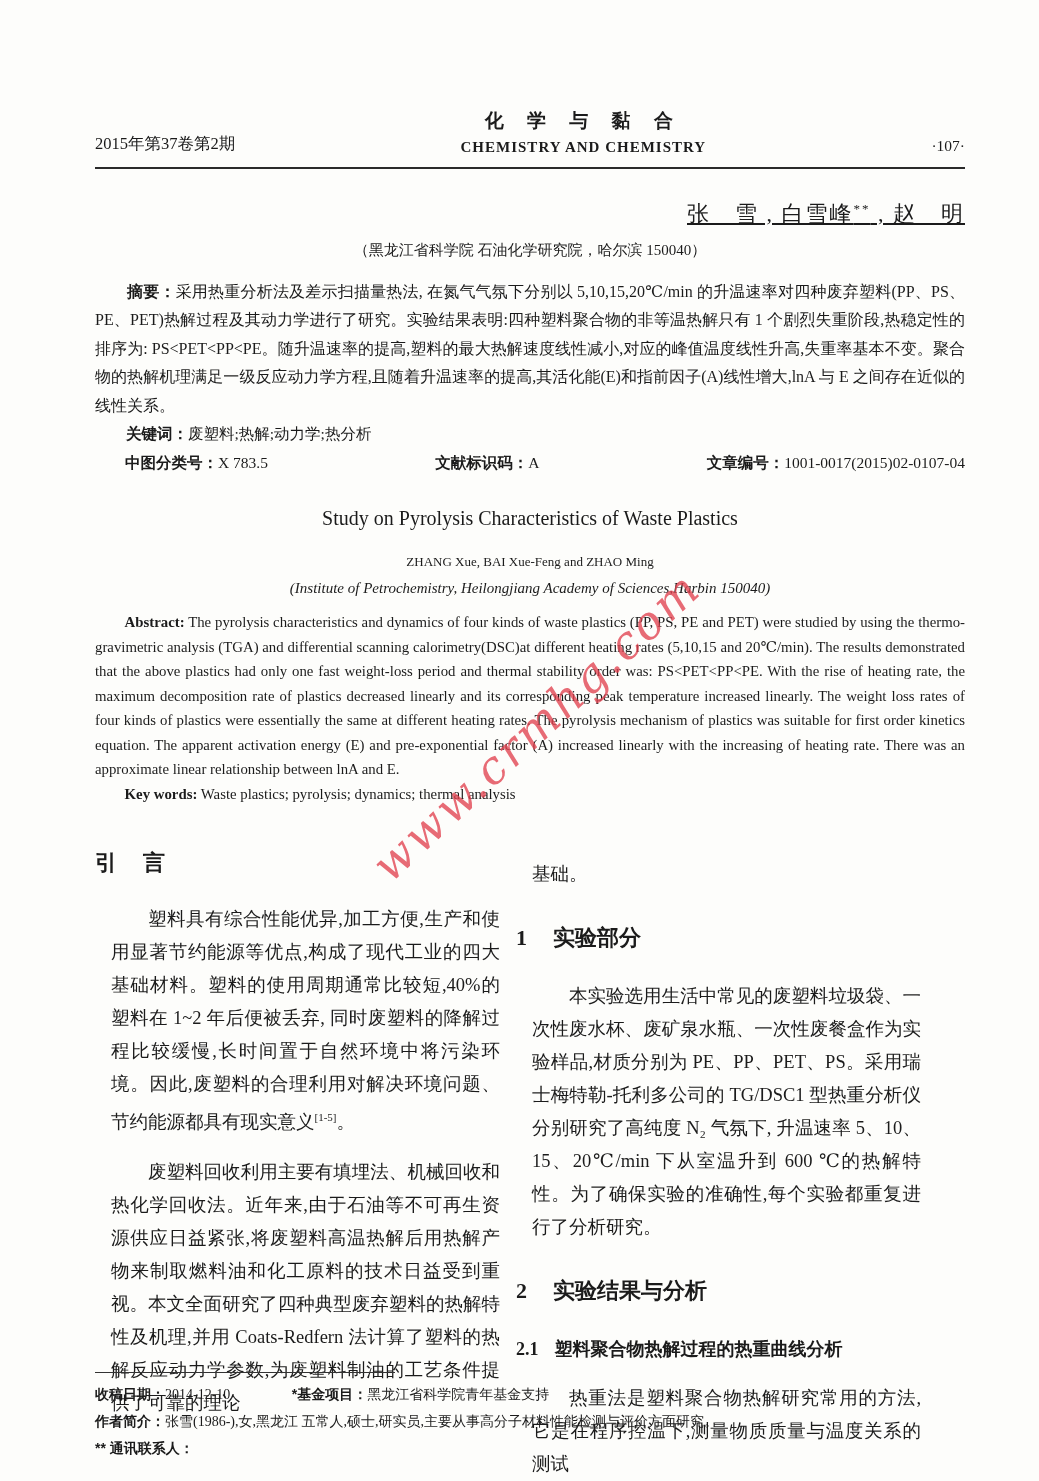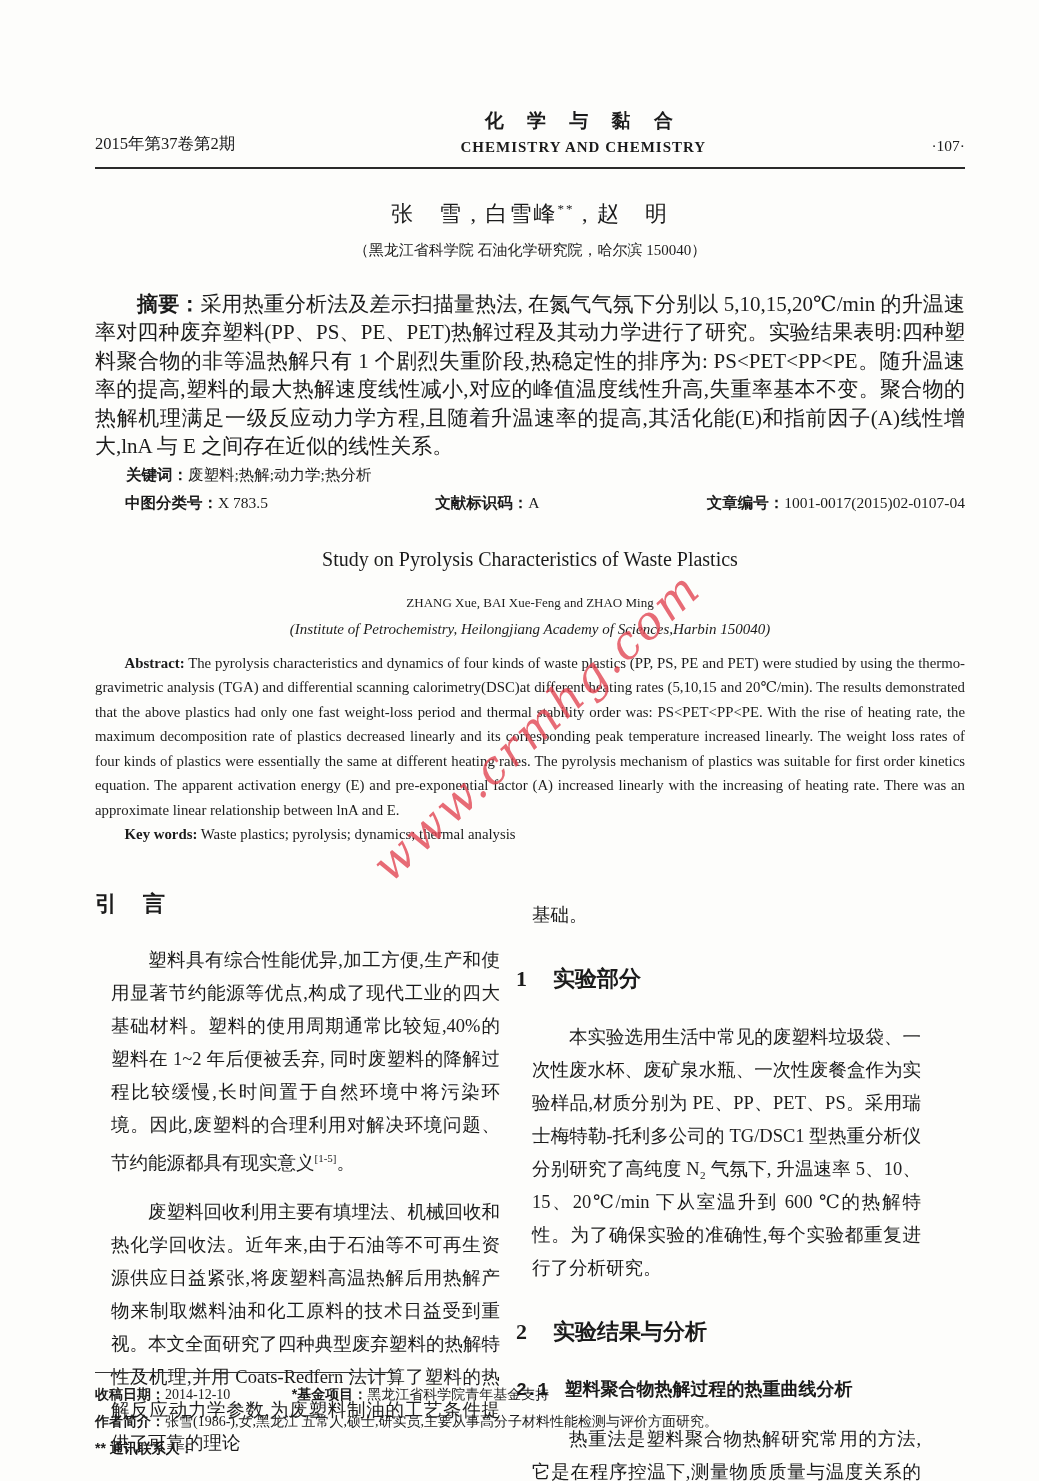--- a/index.html
+++ b/index.html
@@ -19,46 +19,46 @@
   .jheader{display:flex;align-items:flex-end;justify-content:space-between;}
   .jheader .vol{font-size:16.5px;padding-bottom:2px;}
   .jcenter{text-align:center;line-height:1.35;}
   .jcenter .jcn{font-size:19px;font-weight:bold;letter-spacing:9px;font-family:"Liberation Sans","DejaVu Sans",sans-serif;}
   .jcenter .jen{font-size:15px;font-weight:bold;letter-spacing:1px;margin-top:3px;}
   .jheader .pageno{font-size:15.5px;padding-bottom:2px;}
   .header-rule{border:none;border-top:2px solid #2a2a2a;margin:10px 0 0 0;}
   
   .cn-title{margin-top:62px;text-align:center;font-size:38px;font-weight:bold;letter-spacing:6px;font-family:"Liberation Sans","DejaVu Sans",sans-serif;}
   .cn-title sup{font-size:18px;font-weight:bold;letter-spacing:0;}
-  .cn-authors{margin-top:30px;text-align:center;font-size:22px;letter-spacing:2px;}
+  .cn-authors{margin-top:30px;text-align:right;font-size:22px;letter-spacing:2px;text-decoration:underline;}
   .cn-authors sup{font-size:13px;}
   .cn-affil{margin-top:12px;text-align:center;font-size:15px;}
   
-  .abs-cn{margin-top:30px;font-size:21px;line-height:28.5px;text-align:justify;}
+  .abs-cn{margin-top:18px;font-size:16px;line-height:28.5px;text-align:justify;}
   .abs-cn .lbl,.kw-cn .lbl,.meta b{font-weight:bold;font-family:"Liberation Sans","DejaVu Sans",sans-serif;}
   .abs-cn p{margin:0;text-indent:2em;}
   .kw-cn{font-size:15.5px;line-height:28.5px;text-indent:2em;}
   .meta{display:flex;justify-content:space-between;font-size:15.5px;line-height:28.5px;padding-left:30px;margin-top:0;text-align:center;}
   
   .en-title{margin-top:30px;text-align:center;font-size:20px;font-weight:normal;}
   .en-authors{margin-top:24px;text-align:center;font-size:13px;}
   .en-affil{margin-top:10px;text-align:center;font-size:15px;font-style:italic;}
   .en-abs{margin-top:13px;font-size:14.8px;line-height:24.5px;text-align:justify;}
   .en-abs .lbl,.en-kw .lbl{font-weight:bold;}
   .en-abs p{margin:0;text-indent:2em;}
   .en-kw{font-size:14.8px;line-height:24.5px;text-indent:2em;}
   
   .columns{display:flex;margin-top:36px;}
   .col{width:421px;font-size:18.5px;line-height:33px;text-align:justify;}
   .col p{margin:16px;text-indent:2em;}
   .col p.noindent{text-indent:0;}
   .h-intro{font-size:22px;font-weight:600;letter-spacing:2px;margin:4px 0 24px 0;font-family:"Liberation Serif","DejaVu Serif",serif;}
   .h-sec{font-size:22px;font-weight:600;margin:30px 0 26px 0;}
   .h-sec .num{margin-right:26px;}
-  .h-sub{font-size:18px;font-weight:bold;font-family:Liberation Mono, monospace;margin:6px 0 2px 0;}
+  .h-sub{font-size:18px;font-weight:bold;font-family:Liberation Serif, serif;margin:6px 0 2px 0;}
   .h-sub .num{margin-right:16px;}
   sup.ref{font-size:11px;}
   
   .footnote{position:absolute;left:95px;right:74px;top:1372px;font-size:14px;line-height:27px;}
   .footnote .rule{width:300px;border:none;border-top:1.5px solid #333;margin:0 0 8px 0;}
   .footnote b{font-family:"Liberation Sans","DejaVu Sans",sans-serif;}
   .fn-row1 .fund{margin-left:58px;}
   
   .watermark{
     position:absolute;left:398px;top:838px;

